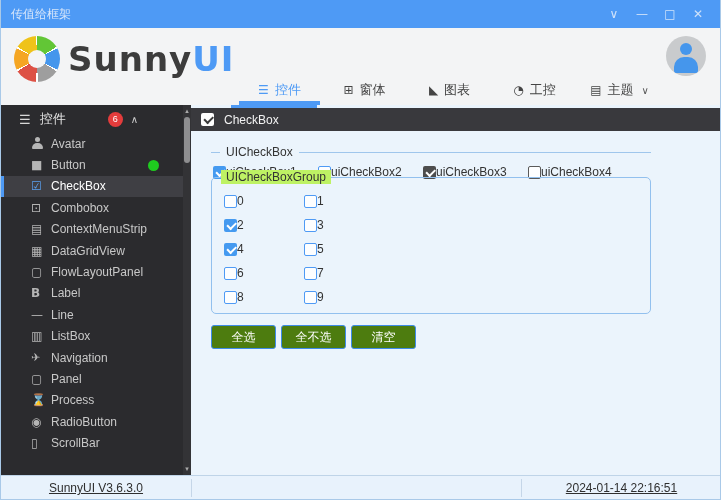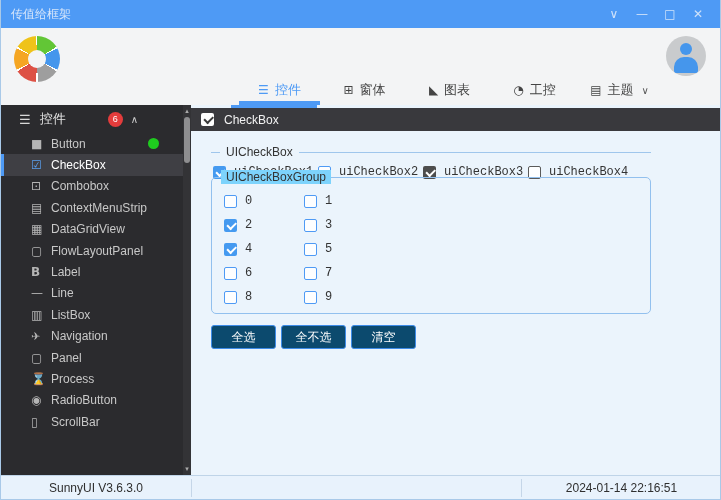--- a/index.html
+++ b/index.html
@@ -85,49 +85,49 @@
   .page-strip .page-title{margin-left:10px;}
   .tab-underline{position:absolute;left:40px;top:-3px;width:86px;height:3px;background:#4E9AF5;}
   
   .cb{width:13px;height:13px;border-radius:2px;display:inline-block;position:relative;flex:none;}
   .cb.blue-on{background:#459AF0;}
   .cb.blue-off{background:#FDFEFF;border:1px solid #4E9AF5;}
   .cb.dark-on{background:#4D4D4D;}
   .cb.dark-off{background:#FDFEFF;border:1px solid #5A5A5A;}
   .cb.blue-on::after,.cb.dark-on::after{content:"";position:absolute;left:2.5px;top:3px;
     width:7px;height:3.5px;border-left:2px solid #fff;border-bottom:2px solid #fff;transform:rotate(-45deg);}
-  .cb-item{display:flex;align-items:center;gap:8px;font-size:12px;color:#333;cursor:default;font-family:Liberation Mono, monospace;}
+  .cb-item{display:flex;align-items:center;font-size:12px;color:#333;cursor:default;}
   
   .group1-title{position:absolute;left:20px;top:40px;width:440px;display:flex;align-items:center;
     gap:6px;font-size:12px;color:#333;}
   .gt-line{height:1px;background:#9FC6EC;}
   .gt-short{width:9px;}
   .gt-long{flex:1;}
   .cb-row1{position:absolute;left:22px;top:60px;width:480px;display:flex;}
   .cb-row1 .cb-item{width:105px;}
   
   .group2{position:absolute;left:20px;top:72px;width:440px;height:137px;
     border:1px solid #92C0EE;border-radius:5px;}
-  .group2-legend{position:absolute;left:9px;top:-8px;background:#7dd3fc;padding:0 5px;
+  .group2-legend{position:absolute;left:9px;top:-8px;background:#bef264;padding:0 5px;
     font-size:12px;color:#333;}
   .group2-grid{position:absolute;left:12px;top:11px;display:grid;
     grid-template-columns:80px 80px;grid-auto-rows:24px;align-items:center;}
   
   .btn-row{position:absolute;left:20px;top:220px;display:flex;gap:5px;}
-  .ui-btn{width:65px;height:24px;background:#0c4a6e;border:1px solid #3D8BE8;border-radius:3px;
+  .ui-btn{width:65px;height:24px;background:#4d7c0f;border:1px solid #3D8BE8;border-radius:3px;
     color:#fff;font-size:12px;display:flex;align-items:center;justify-content:center;
     font-family:"Liberation Sans",sans-serif;cursor:default;}
   
   .cb.white-on{background:#FDFDFD;}
   .cb.white-on::after{content:"";position:absolute;left:2.5px;top:3px;width:7px;height:3.5px;
     border-left:2px solid #3A3A3A;border-bottom:2px solid #3A3A3A;transform:rotate(-45deg);}
   
   .statusbar{position:absolute;left:0;top:475px;width:100%;height:25px;background:#E8F2FC;
     border-top:1px solid #BFD4E8;font-size:12px;color:#2F2F2F;}
-  .sb-sec{position:absolute;top:0;height:100%;display:flex;align-items:center;justify-content:center;}
+  .sb-sec{position:absolute;top:0;height:100%;display:flex;align-items:center;justify-content:center;text-decoration:underline;}
   .sb-sec.left{left:0;width:190px;}
   .sb-sec.right{left:520px;width:201px;}
   .sb-div{position:absolute;top:3px;bottom:3px;width:1px;background:#C5D6E8;}
 </style>
 </head>
 <body>
 
 <div class="app">
 
   <div class="titlebar">
@@ -144,20 +144,21 @@
         </div>
         <div class="win-btn">
           <span>✕</span>
         </div>
       </div>
   </div>
 
   <div class="header">
     <div class="logo">
       <div class="logo-wheel"></div>
+      <div class="logo-text"><span>Sunny</span><span class="ui">UI</span></div>
     </div>
     <div class="nav">
         <div class="nav-tab active">
           <span class="nav-icon">☰</span>
           <span>控件</span>
         </div>
         <div class="nav-tab">
           <span class="nav-icon">⊞</span>
           <span>窗体</span>
         </div>
@@ -182,20 +183,29 @@
   </div>
 
   <div class="sidebar">
     <div class="sb-header">
       <span class="sb-hicon">☰</span>
       <span>控件</span>
       <span class="sb-badge">6</span>
       <span class="sb-collapse">∧</span>
     </div>
     <div class="sb-list">
+        <div class="sb-item">
+          <span class="sb-icon">
+            <span class="person">
+              <i></i>
+              <b></b>
+            </span>
+          </span>
+          <span>Avatar</span>
+        </div>
         <div class="sb-item">
           <span class="sb-icon">■</span>
           <span>Button</span>
           <span class="sb-dot" style="background: rgb(31, 203, 31);"></span>
         </div>
         <div class="sb-item selected">
           <span class="sb-icon" style="color: rgb(90, 160, 240);">☑</span>
           <span>CheckBox</span>
         </div>
         <div class="sb-item">

